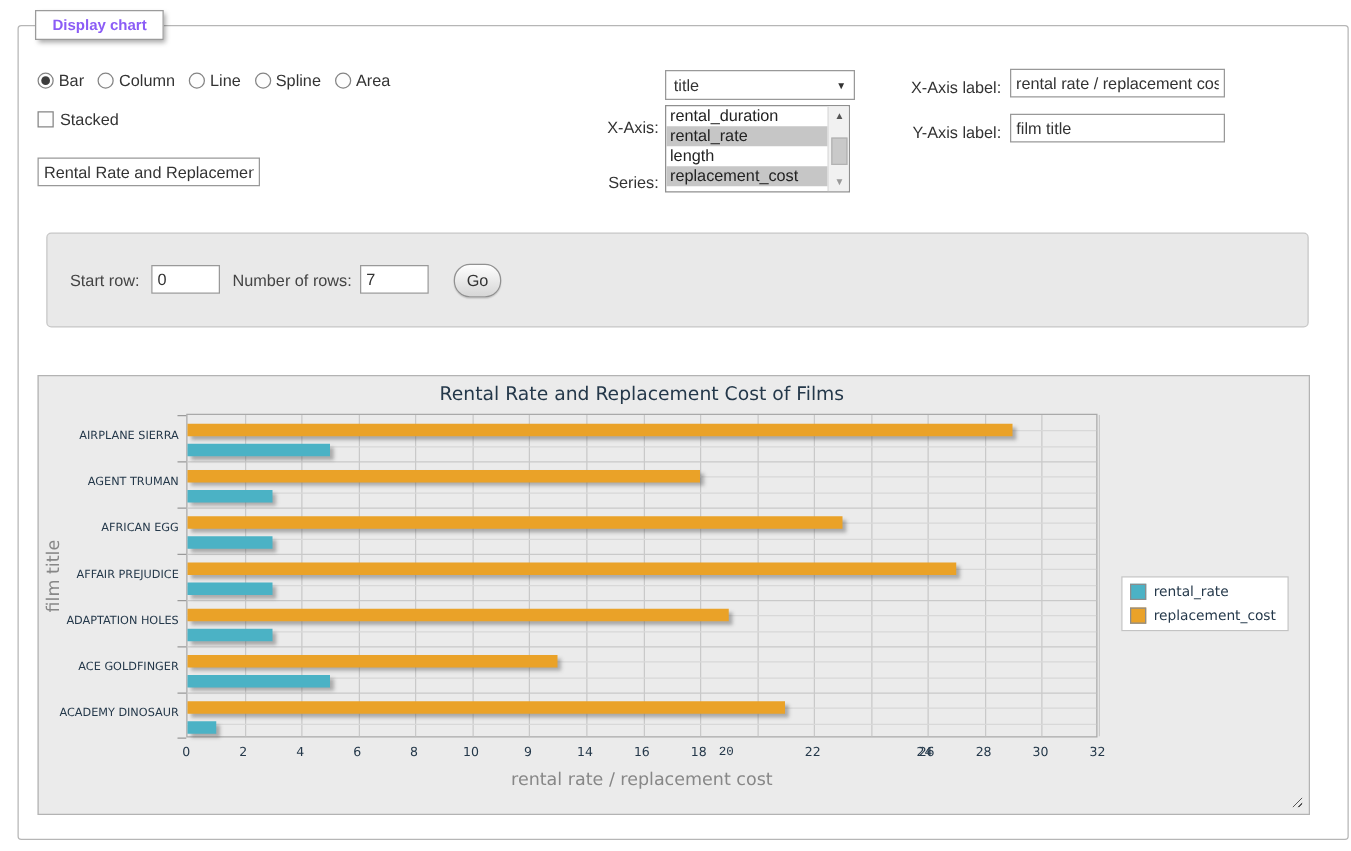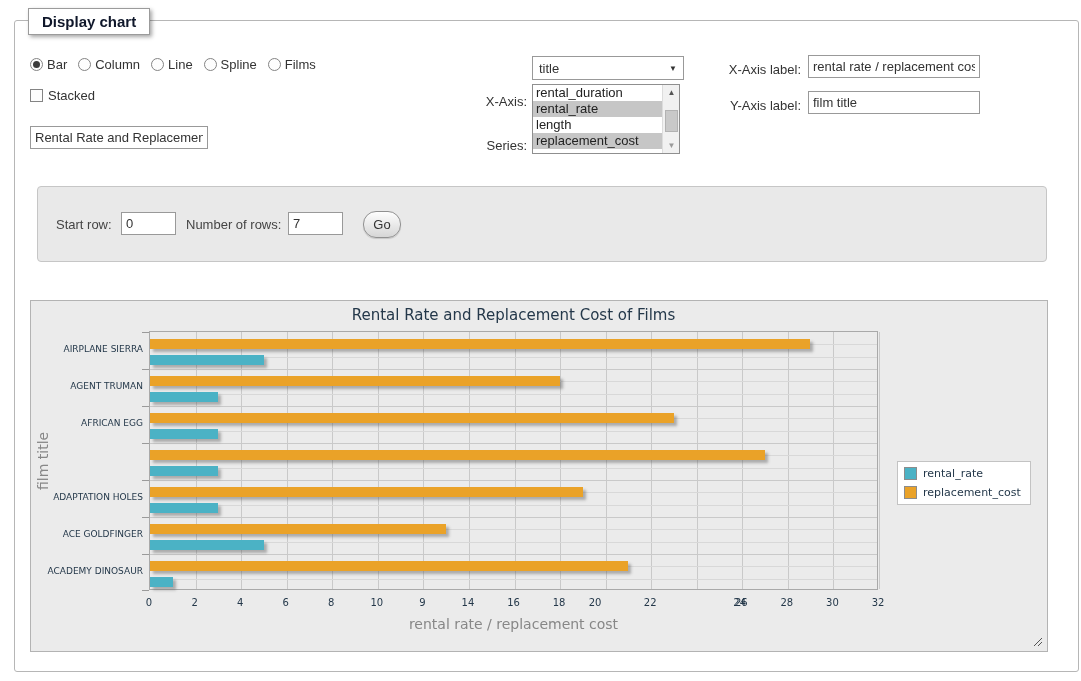--- a/index.html
+++ b/index.html
@@ -5,21 +5,21 @@
   * { box-sizing: border-box; margin: 0; padding: 0; }
   html,body { width: 1081px; height: 681px; background: #ffffff; overflow: hidden;
               font-family: "Liberation Sans", sans-serif; }
   .abs { position: absolute; }
 
   
   #frame { left: 14px; top: 20px; width: 1065px; height: 652px;
            border: 1px solid #b6b6b6; border-radius: 3px; }
   #legend-tab { left: 28px; top: 8px; padding: 4px 13px; background: #fff;
                 border: 1px solid #9b9b9b; box-shadow: 2px 2px 4px rgba(0,0,0,.35);
-                font-size: 15px; font-weight: bold; color: #0f172a; z-index: 5; }
+                font-size: 12px; font-weight: bold; color: #8b5cf6; z-index: 5; }
 
   
   .lbl { font-size: 13px; color: #333; }
   .ralign { text-align: right; display: inline-block; }
   .txt { border: 1px solid #999; background: #fff; font-size: 13px; color: #333;
          padding: 2px 4px; height: 23px; font-family: "Liberation Sans", sans-serif; }
 
   #chart-types { left: 30px; top: 57px; display: flex; gap: 11px; align-items: center; }
   .radio-item { display: flex; gap: 4px; align-items: center; }
   .radio { display: inline-block; width: 13px; height: 13px; border: 1px solid #848484;
@@ -119,21 +119,21 @@
     <span class="radio-item">
       <span class="radio"></span>
       <span class="lbl">Line</span>
     </span>
     <span class="radio-item">
       <span class="radio"></span>
       <span class="lbl">Spline</span>
     </span>
     <span class="radio-item">
       <span class="radio"></span>
-      <span class="lbl">Films</span>
+      <span class="lbl">Area</span>
     </span>
   </div>
 
 <div class="abs" id="stacked-row">
   <span class="checkbox"></span>
   <span class="lbl">Stacked</span>
 </div>
 
 <input class="abs txt" id="title-input" value="Rental Rate and Replacement Cost of Films" style="">
 
@@ -230,36 +230,37 @@
       <div class="left-tick" style="left: -8px; top: 185px;"></div>
       <div class="bar" style="top: 229px; width: 478.178px; background: rgb(234, 162, 40);"></div>
       <div class="bar" style="top: 245px; width: 22.5534px; background: rgb(75, 178, 197);"></div>
       <div class="left-tick" style="left: -8px; top: 222px;"></div>
       <div class="left-tick" style="left: -8px; top: 258px;"></div>
     </div>
   <div class="abs" id="y-cat-labels" style="left:0;top:30px;width:112px;height:259px;">
       <div class="cat-label" style="top: 37px;">AGENT TRUMAN</div>
       <div class="cat-label" style="top: 0px;">AIRPLANE SIERRA</div>
       <div class="cat-label" style="top: 74px;">AFRICAN EGG</div>
+      <div class="cat-label" style="top: 111px;">AFFAIR PREJUDICE</div>
       <div class="cat-label" style="top: 148px;">ADAPTATION HOLES</div>
       <div class="cat-label" style="top: 185px;">ACE GOLDFINGER</div>
       <div class="cat-label" style="top: 222px;">ACADEMY DINOSAUR</div>
     </div>
   <div class="abs" id="x-tick-labels" style="left:118px;top:296px;width:729px;height:14px;">
       <div class="x-tick-label" style="left: 0px;">0</div>
       <div class="x-tick-label" style="left: 45.5625px;">2</div>
       <div class="x-tick-label" style="left: 91.125px;">4</div>
       <div class="x-tick-label" style="left: 136.688px;">6</div>
       <div class="x-tick-label" style="left: 182.25px;">8</div>
       <div class="x-tick-label" style="left: 227.812px;">10</div>
       <div class="x-tick-label" style="left: 273.375px;">9</div>
       <div class="x-tick-label" style="left: 318.938px;">14</div>
       <div class="x-tick-label" style="left: 364.5px;">16</div>
       <div class="x-tick-label" style="left: 410.062px;">18</div>
-      <div class="x-tick-label" style="left: 446px;">20</div>
+      <div class="x-tick-label" style="left: 432px; font-family: Liberation Mono, monospace;">20</div>
       <div class="x-tick-label" style="left: 501.188px;">22</div>
       <div class="x-tick-label" style="left: 579px; text-align: right;">24</div>
       <div class="x-tick-label" style="left: 592.312px;">26</div>
       <div class="x-tick-label" style="left: 637.875px;">28</div>
       <div class="x-tick-label" style="left: 683.438px;">30</div>
       <div class="x-tick-label" style="left: 729px;">32</div>
     </div>
   <div class="abs" id="x-axis-title">rental rate / replacement cost</div>
   <div class="abs" id="y-axis-title">film title</div>
   <div class="abs" id="chart-legend">

